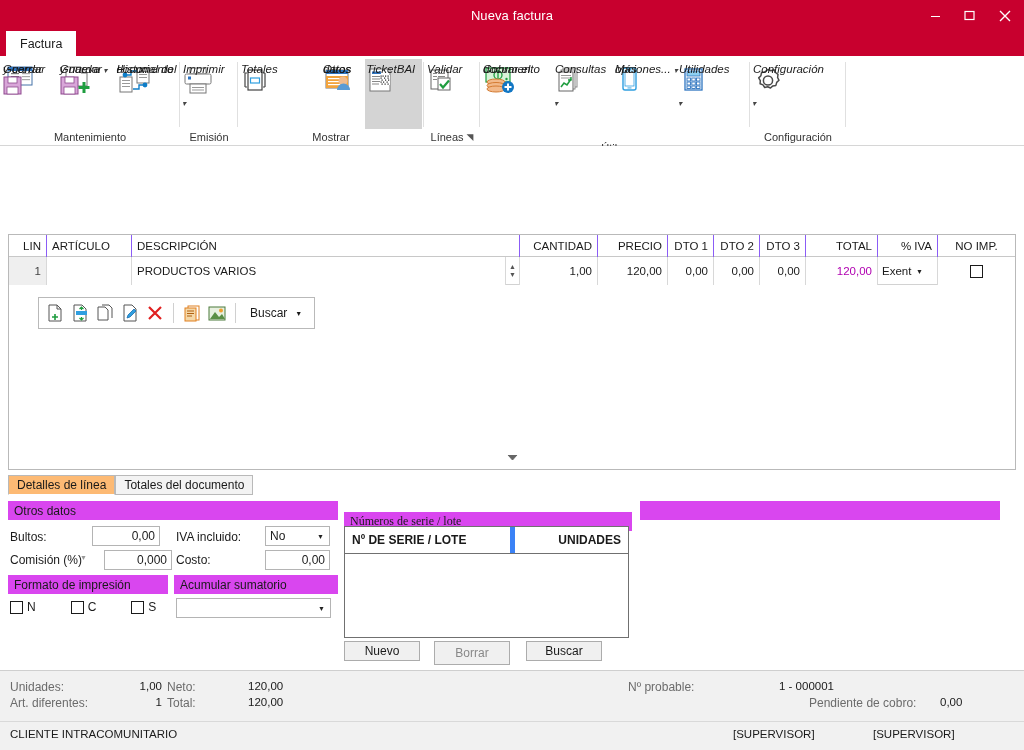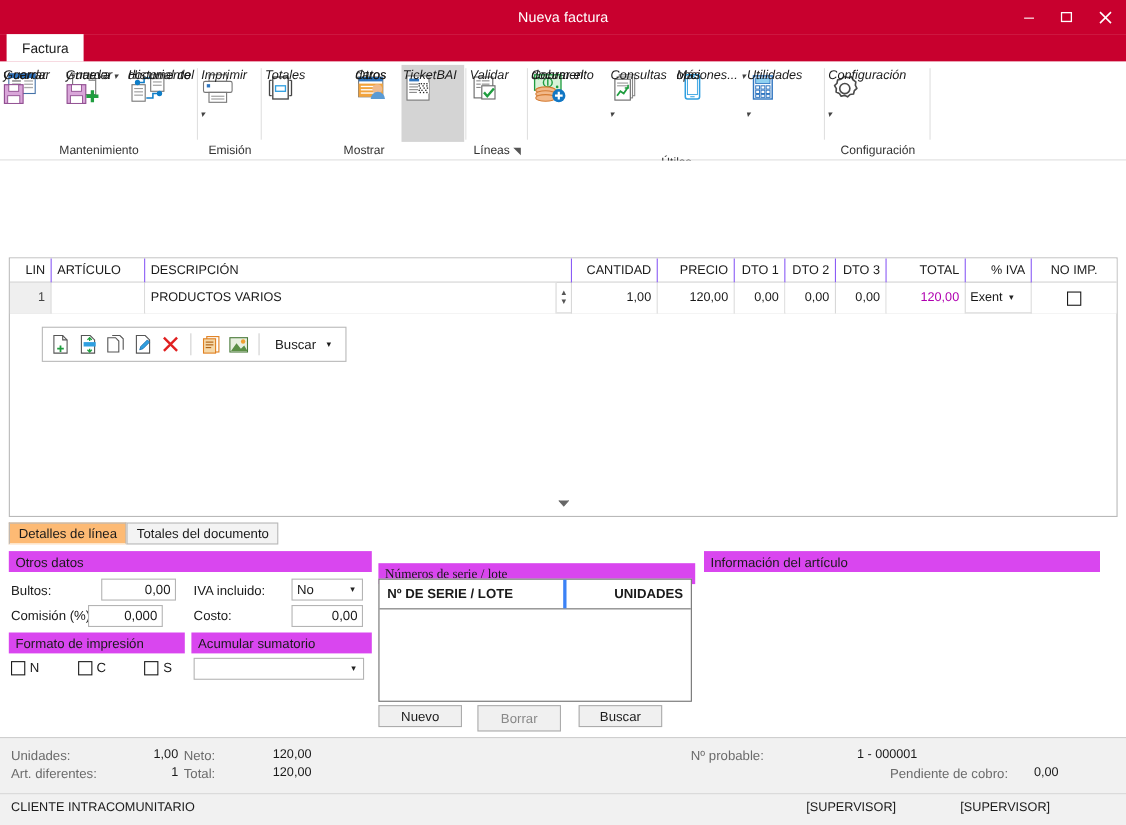--- a/index.html
+++ b/index.html
@@ -594,21 +594,21 @@
 <div class="panelhdr" style="left:8px; top:501px; width:330px;">Otros datos</div>
 <div class="lbl" style="left:10px; top:530px;">Bultos:</div>
 <input class="inp num" style="left: 92px; top: 526px; width: 68px;" value="0,00">
 <div class="lbl" style="left:176px; top:530px;">IVA incluido:</div>
 <div class="combo" style="left:265px; top:526px; width:65px;">
   <span class="cv">No</span>
   <span class="arw">▼</span>
 </div>
 <div class="lbl" style="left:10px; top:553px;">Comisión (%)</div>
 <div class="statictext" style="left:80px; top:554px; font-size:7px; color:#999;">▼</div>
-<input class="inp num" style="left: 80px; top: 550px; width: 68px;" value="0,000">
+<input class="inp num" style="left: 104px; top: 550px; width: 68px;" value="0,000">
 <div class="lbl" style="left:176px; top:553px;">Costo:</div>
 <input class="inp num" style="left: 265px; top: 550px; width: 65px;" value="0,00">
 
 <div class="panelhdr" style="left:8px; top:575px; width:160px;">Formato de impresión</div>
 <div class="panelhdr" style="left:174px; top:575px; width:164px;">Acumular sumatorio</div>
 <div style="position:absolute; left:10px; top:600px; display:flex; gap:35px; align-items:center;">
   <label style="display:flex; align-items:center; gap:4px; font-size:12px;">
     <span class="chkbox"></span>
     <span>N</span>
   </label>
@@ -622,36 +622,35 @@
   </label>
 </div>
 <div class="combo" style="left:176px; top:598px; width:155px;">
   <span class="cv"></span>
   <span class="arw">▼</span>
 </div>
 
 <div class="panelhdr" style="left:344px; top:512px; width:288px;font-family:Liberation Serif, serif;">Números de serie / lote</div>
 <div class="sgrid" style="left:344px; top:526px; width:285px; height:112px;">
   <div class="sghead">
-    <div class="sgh" style="width:170px; border-right:3px solid #3b82f6;">Nº DE SERIE / LOTE</div>
+    <div class="sgh" style="width:170px; border-right:5px solid #3b82f6;">Nº DE SERIE / LOTE</div>
     <div class="sgh" style="width:113px; justify-content:flex-end;">UNIDADES</div>
   </div>
 </div>
 <div class="btn" style="left:344px; top:641px; width:76px; height:20px;">
   <span>Nuevo</span>
 </div>
 <div class="btn" style="left:434px; top:641px; width:76px; height:24px; color:#888;">
   <span>Borrar</span>
 </div>
 <div class="btn" style="left:526px; top:641px; width:76px; height:20px;">
   <span>Buscar</span>
 </div>
 
 <div class="panelhdr" style="left:640px; top:501px; width:360px;">
-  <span>Información del artículo</span>
 </div>
 
 <div class="statusbar">
   <div class="sbl" style="left:10px; top:9px;">Unidades:</div>
   <div class="sbv" style="left:110px; top:9px; width:52px; text-align:right;">1,00</div>
   <div class="sbl" style="left:167px; top:9px;">Neto:</div>
   <div class="sbv" style="left:248px; top:9px;">120,00</div>
   <div class="sbl" style="left:10px; top:25px;">Art. diferentes:</div>
   <div class="sbv" style="left:110px; top:25px; width:52px; text-align:right;">1</div>
   <div class="sbl" style="left:167px; top:25px;">Total:</div>

